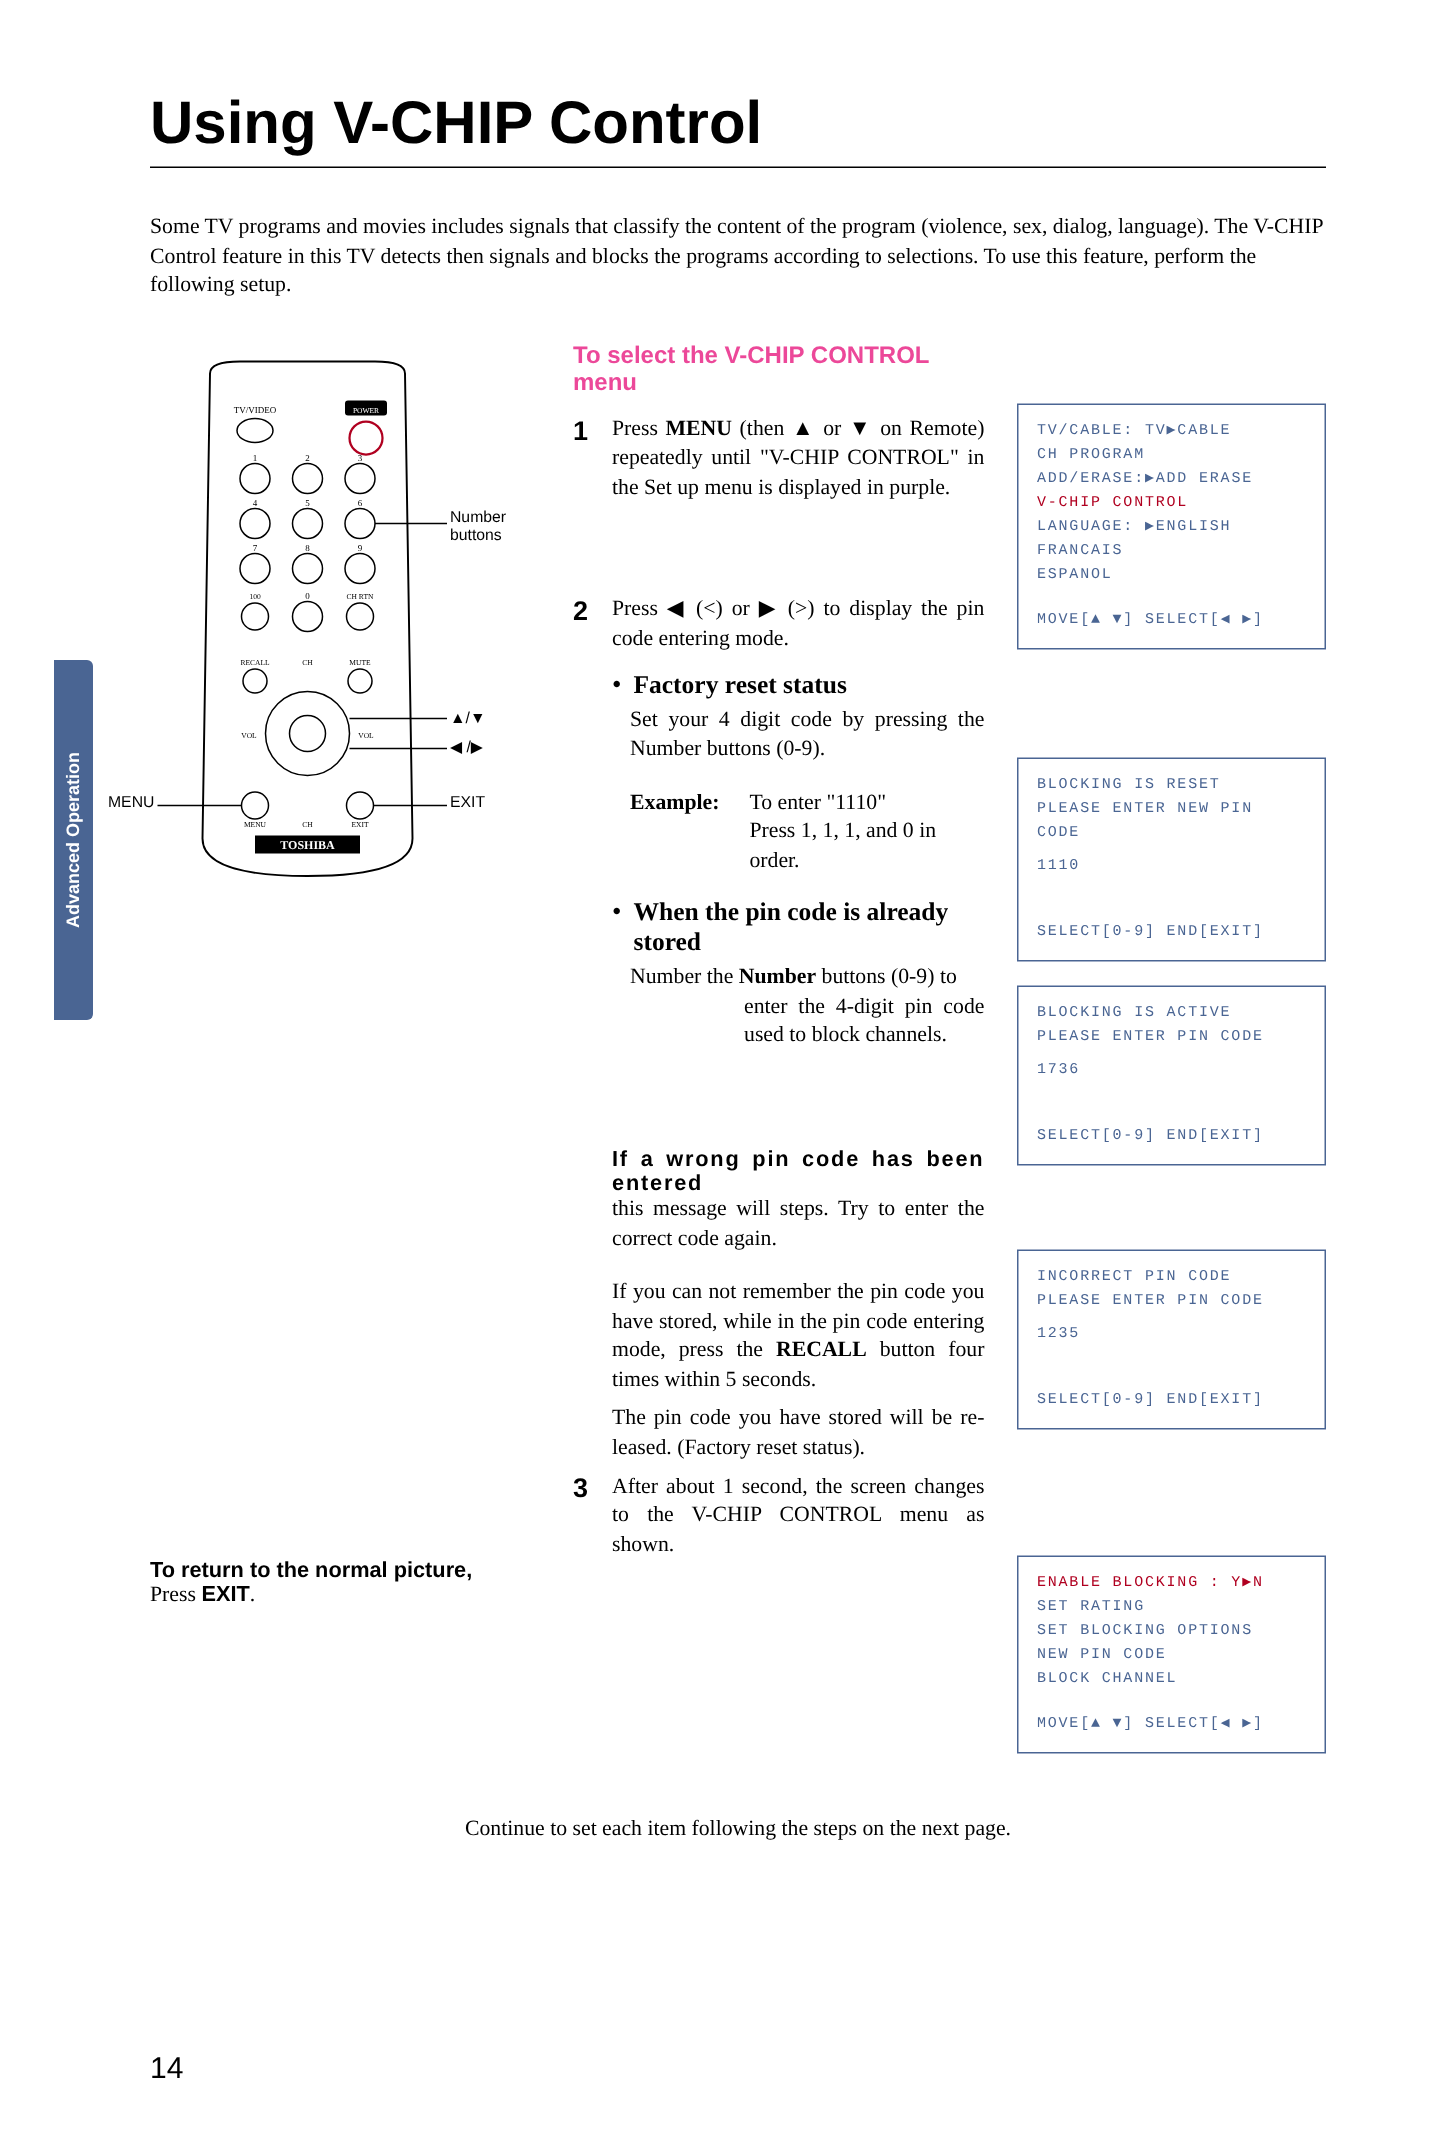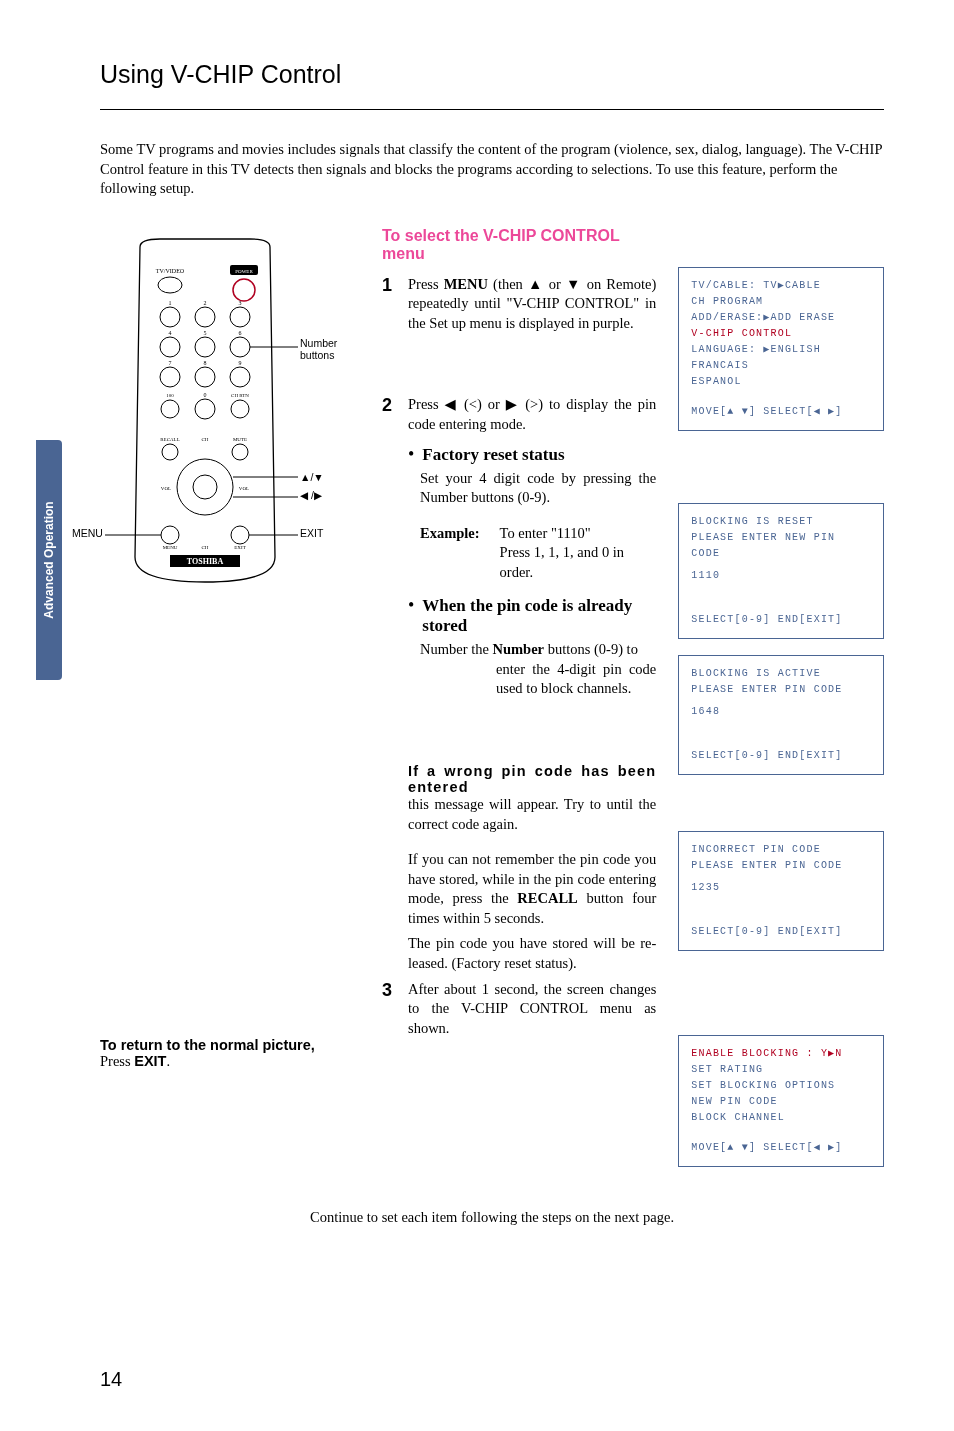--- a/index.html
+++ b/index.html
@@ -1,18 +1,18 @@
 <!DOCTYPE html>
 <html><head>
 <meta charset="utf-8">
 <style>
   * { box-sizing: border-box; margin: 0; padding: 0; }
   body { width: 954px; height: 1431px; font-family: "Times New Roman", serif; background: #fff; position: relative; color: #000; }
   .page { padding: 60px 70px 40px 100px; position: relative; }
-  .title { font-family: Arial, Helvetica, sans-serif; font-size: 25px; font-weight: normal; margin-bottom: 20px; }
+  .title { font-family: Arial, Helvetica, sans-serif; font-size: 40px; font-weight: bold; margin-bottom: 6px; }
   .title-rule { border: none; border-top: 1.5px solid #000; margin-bottom: 30px; }
   .intro { font-size: 14.5px; line-height: 1.35; margin-bottom: 28px; }
   .content { display: flex; gap: 22px; }
   .left-col { width: 260px; flex-shrink: 0; position: relative; }
   .mid-col { width: 280px; }
   .right-col { width: 210px; display: flex; flex-direction: column; gap: 16px; }
   .section-head { font-family: Arial, Helvetica, sans-serif; font-size: 16px; font-weight: bold; color: #ec4899; margin-bottom: 12px; }
   .step-row { display: flex; gap: 10px; margin-bottom: 10px; }
   .step-num { font-family: Arial, Helvetica, sans-serif; font-size: 18px; font-weight: bold; width: 16px; flex-shrink: 0; }
   .step-body { font-size: 14.5px; line-height: 1.35; text-align: justify; flex: 1; }
@@ -170,21 +170,21 @@
         <span class="sub-bold">When the pin code is already stored</span>
       </div>
       <div class="step-sub" style="margin-left:38px; margin-bottom:0;">
         <span>Number the </span><b>Number</b><span> buttons (0-9) to</span>
       </div>
       <div class="step-sub" style="margin-left:114px;">enter the 4-digit pin code used to block channels.</div>
 
       <div style="height:58px;"></div>
 
       <div class="wrong-head" style="text-align:justify; text-align-last:justify;">If a wrong pin code has been entered</div>
-      <div class="step-sub">this message will appear. Try to until the correct code again.</div>
+      <div class="step-sub">this message will steps. Try to enter the correct code again.</div>
       <div style="height:10px;"></div>
       <div class="step-sub">
         <span>If you can not remember the pin code you have stored, while in the pin code entering mode, press the </span><b>RECALL</b><span> button four times within 5 seconds.</span>
       </div>
       <div class="step-sub">The pin code you have stored will be re-leased. (Factory reset status).</div>
 
       <div class="step-row" style="margin-top:0;">
         <div class="step-num">3</div>
         <div class="step-body">After about 1 second, the screen changes to the V-CHIP CONTROL menu as shown.</div>
       </div>
@@ -212,21 +212,21 @@
         <div> 1110</div>
         <div class="spacer"></div>
         <div class="spacer"></div>
         <div>SELECT[0-9] END[EXIT]</div>
       </div>
 
       <div class="osd">
         <div>BLOCKING IS ACTIVE</div>
         <div>PLEASE ENTER PIN CODE</div>
         <div class="spacer" style="height:6px;"></div>
-        <div>  1648</div>
+        <div>  1736</div>
         <div class="spacer"></div>
         <div class="spacer"></div>
         <div>SELECT[0-9] END[EXIT]</div>
       </div>
 
       <div style="height:24px;"></div>
 
       <div class="osd">
         <div>INCORRECT PIN CODE</div>
         <div>PLEASE ENTER PIN CODE</div>

